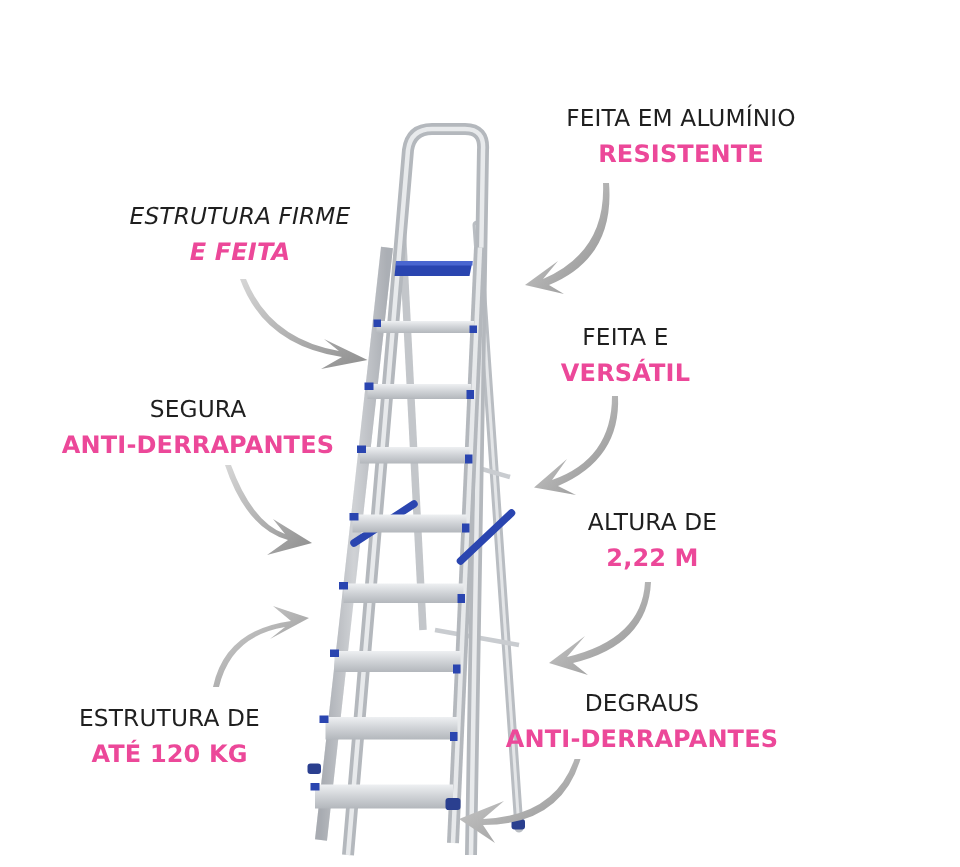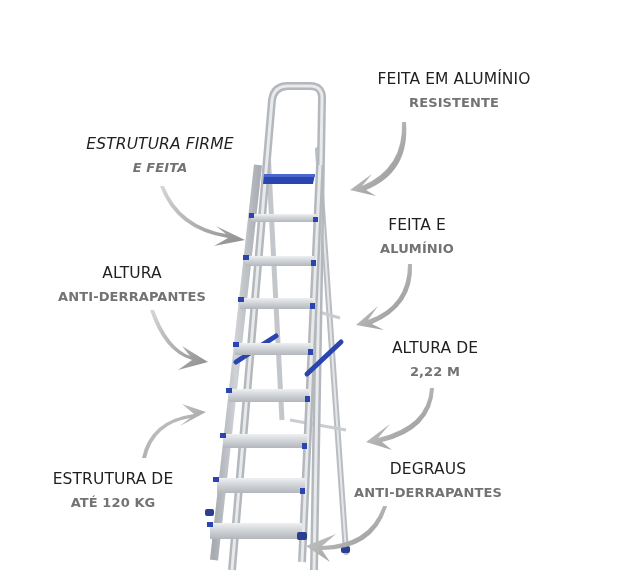--- a/index.html
+++ b/index.html
@@ -12,21 +12,21 @@
     .stage { position: absolute; left: 0; top: 0; width: 640px; height: 578px; }
     .label {
       position: absolute;
       text-align: center;
       line-height: 23px;
       font-size: 15.5px;
       letter-spacing: 0.1px;
       white-space: nowrap;
     }
     .label .l1 { display: block; color: #1f1f1f; font-weight: normal; }
-    .label .l2 { display: block; color: #737373; font-weight: bold; font-size: 13px; }
+    .label .l2 { display: block; color: #ec4899; font-weight: bold; font-size: 16px; }
     svg.art { position: absolute; left: 0; top: 0; }
   </style>
 </head>
 <body>
 
 <div class="stage">
 
   <svg class="art" width="640" height="578" viewBox="0 0 640 578">
     <defs>
       <linearGradient id="alu" x1="0" y1="0" x2="1" y2="0">
@@ -163,25 +163,25 @@
     <span class="l2">RESISTENTE</span>
   </div>
 
   <div class="label" style="left:68px; top:133px; width:184px;font-style:italic;">
     <span class="l1">ESTRUTURA FIRME</span>
     <span class="l2">E FEITA</span>
   </div>
 
   <div class="label" style="left:352px; top:214px; width:130px;">
     <span class="l1">FEITA E</span>
-    <span class="l2">ALUMÍNIO</span>
+    <span class="l2">VERSÁTIL</span>
   </div>
 
   <div class="label" style="left:28px; top:262px; width:208px;">
-    <span class="l1">ALTURA</span>
+    <span class="l1">SEGURA</span>
     <span class="l2">ANTI-DERRAPANTES</span>
   </div>
 
   <div class="label" style="left:370px; top:337px; width:130px;">
     <span class="l1">ALTURA DE</span>
     <span class="l2">2,22 M</span>
   </div>
 
   <div class="label" style="left:34px; top:468px; width:158px;">
     <span class="l1">ESTRUTURA DE</span>

